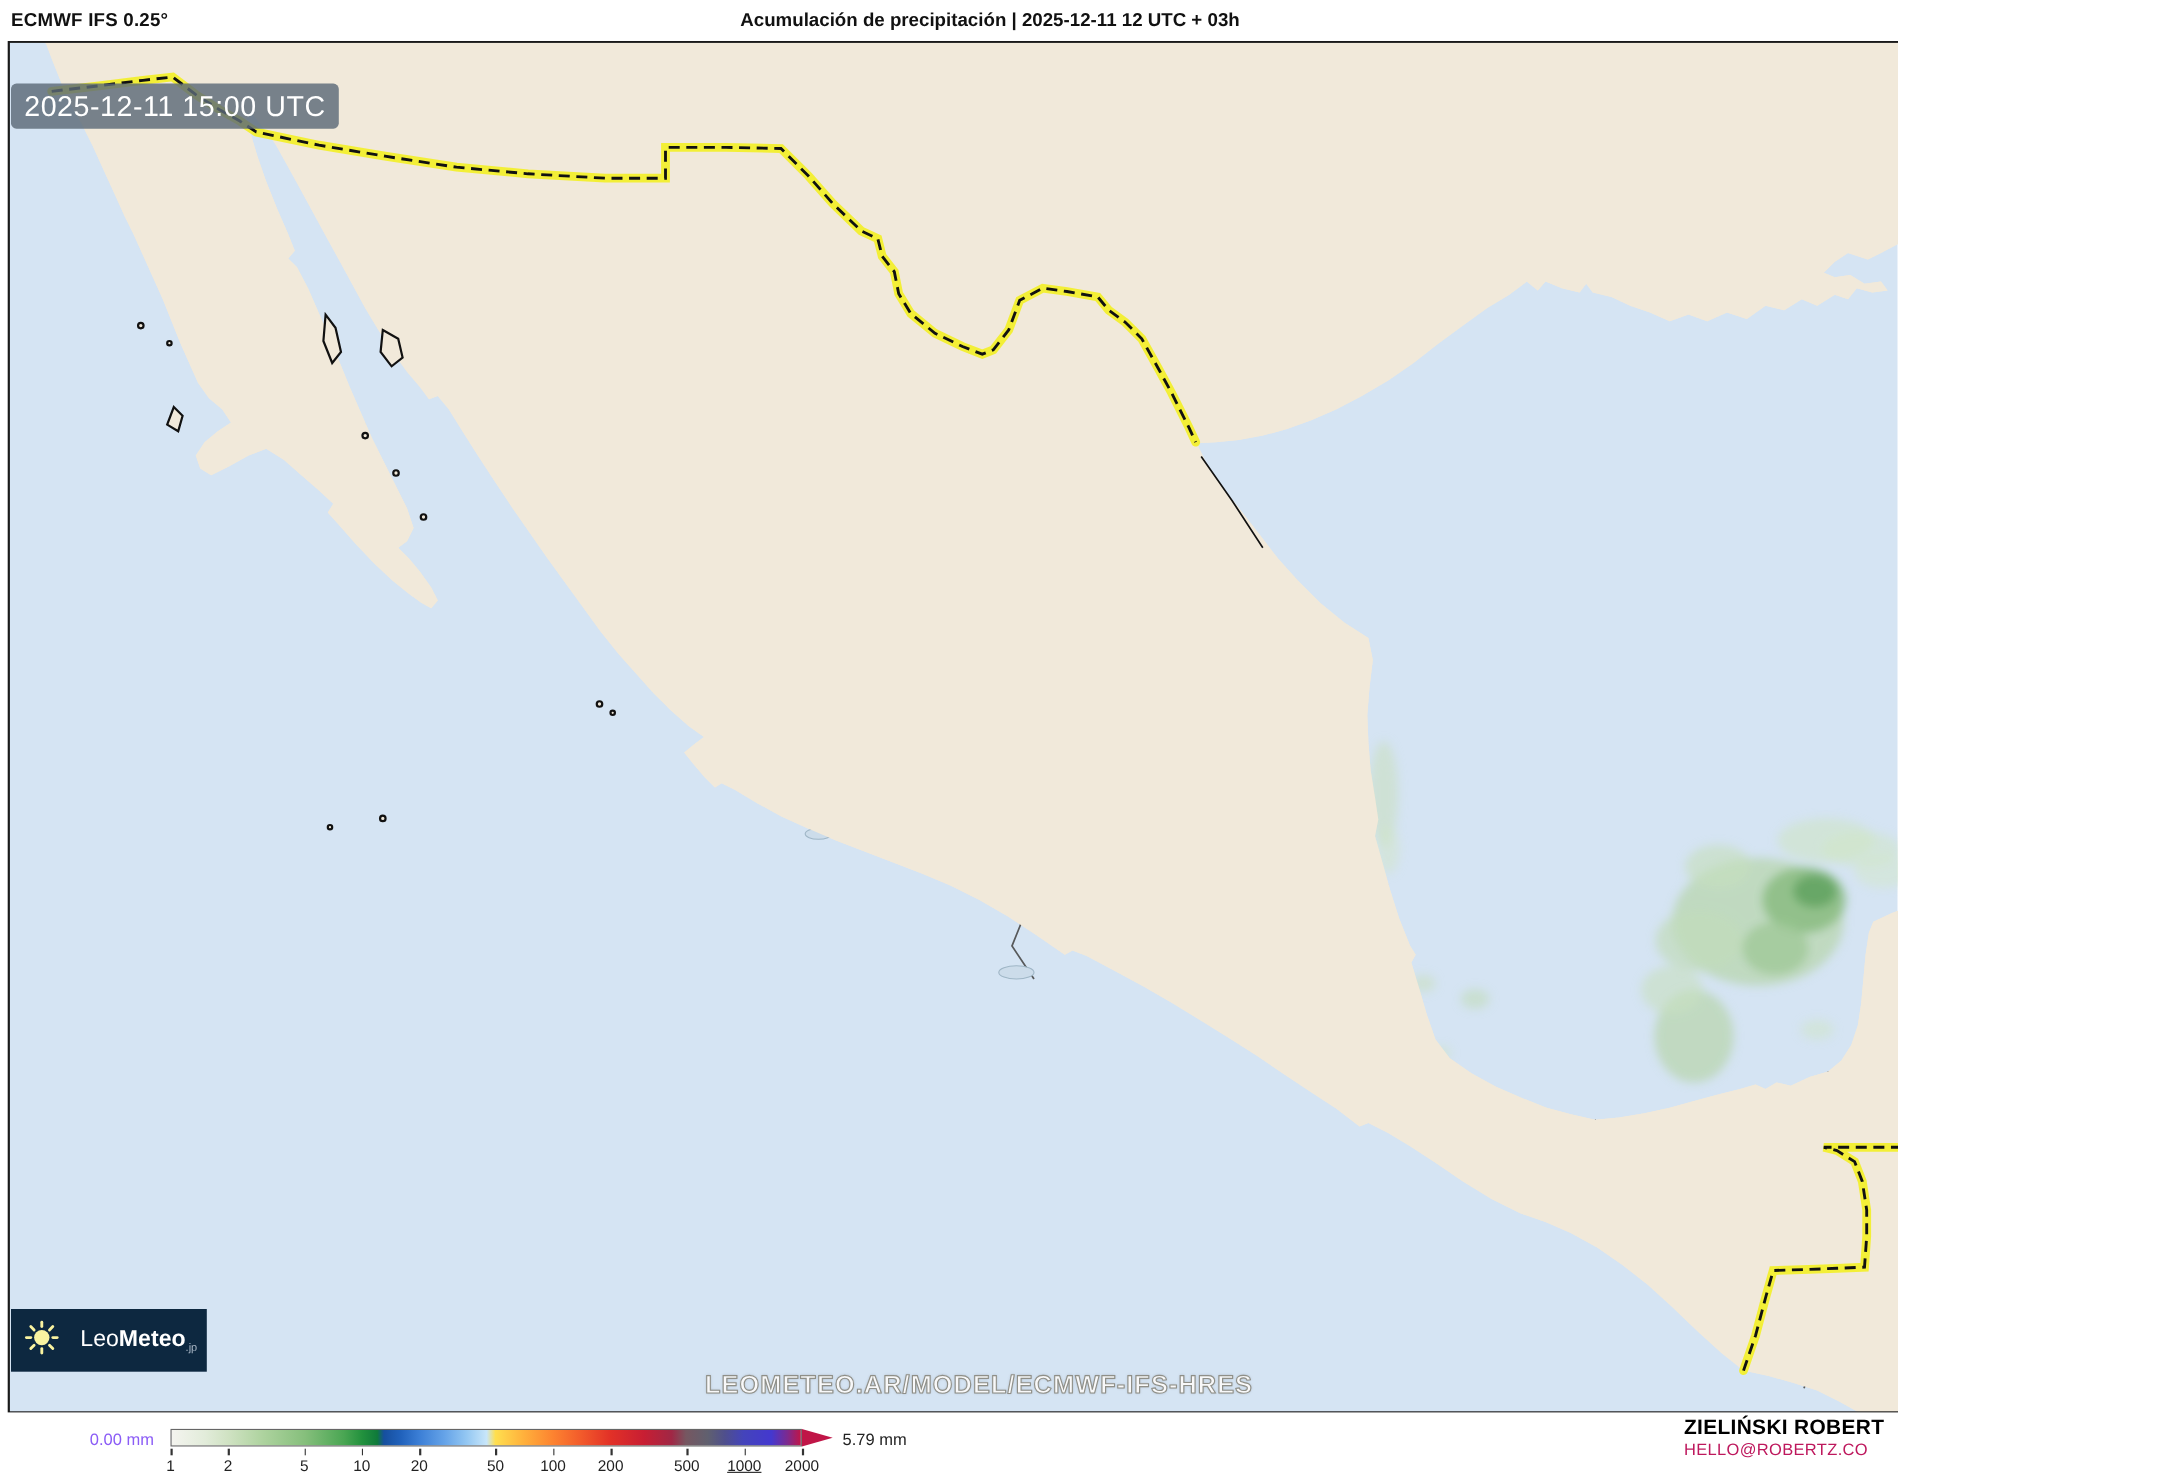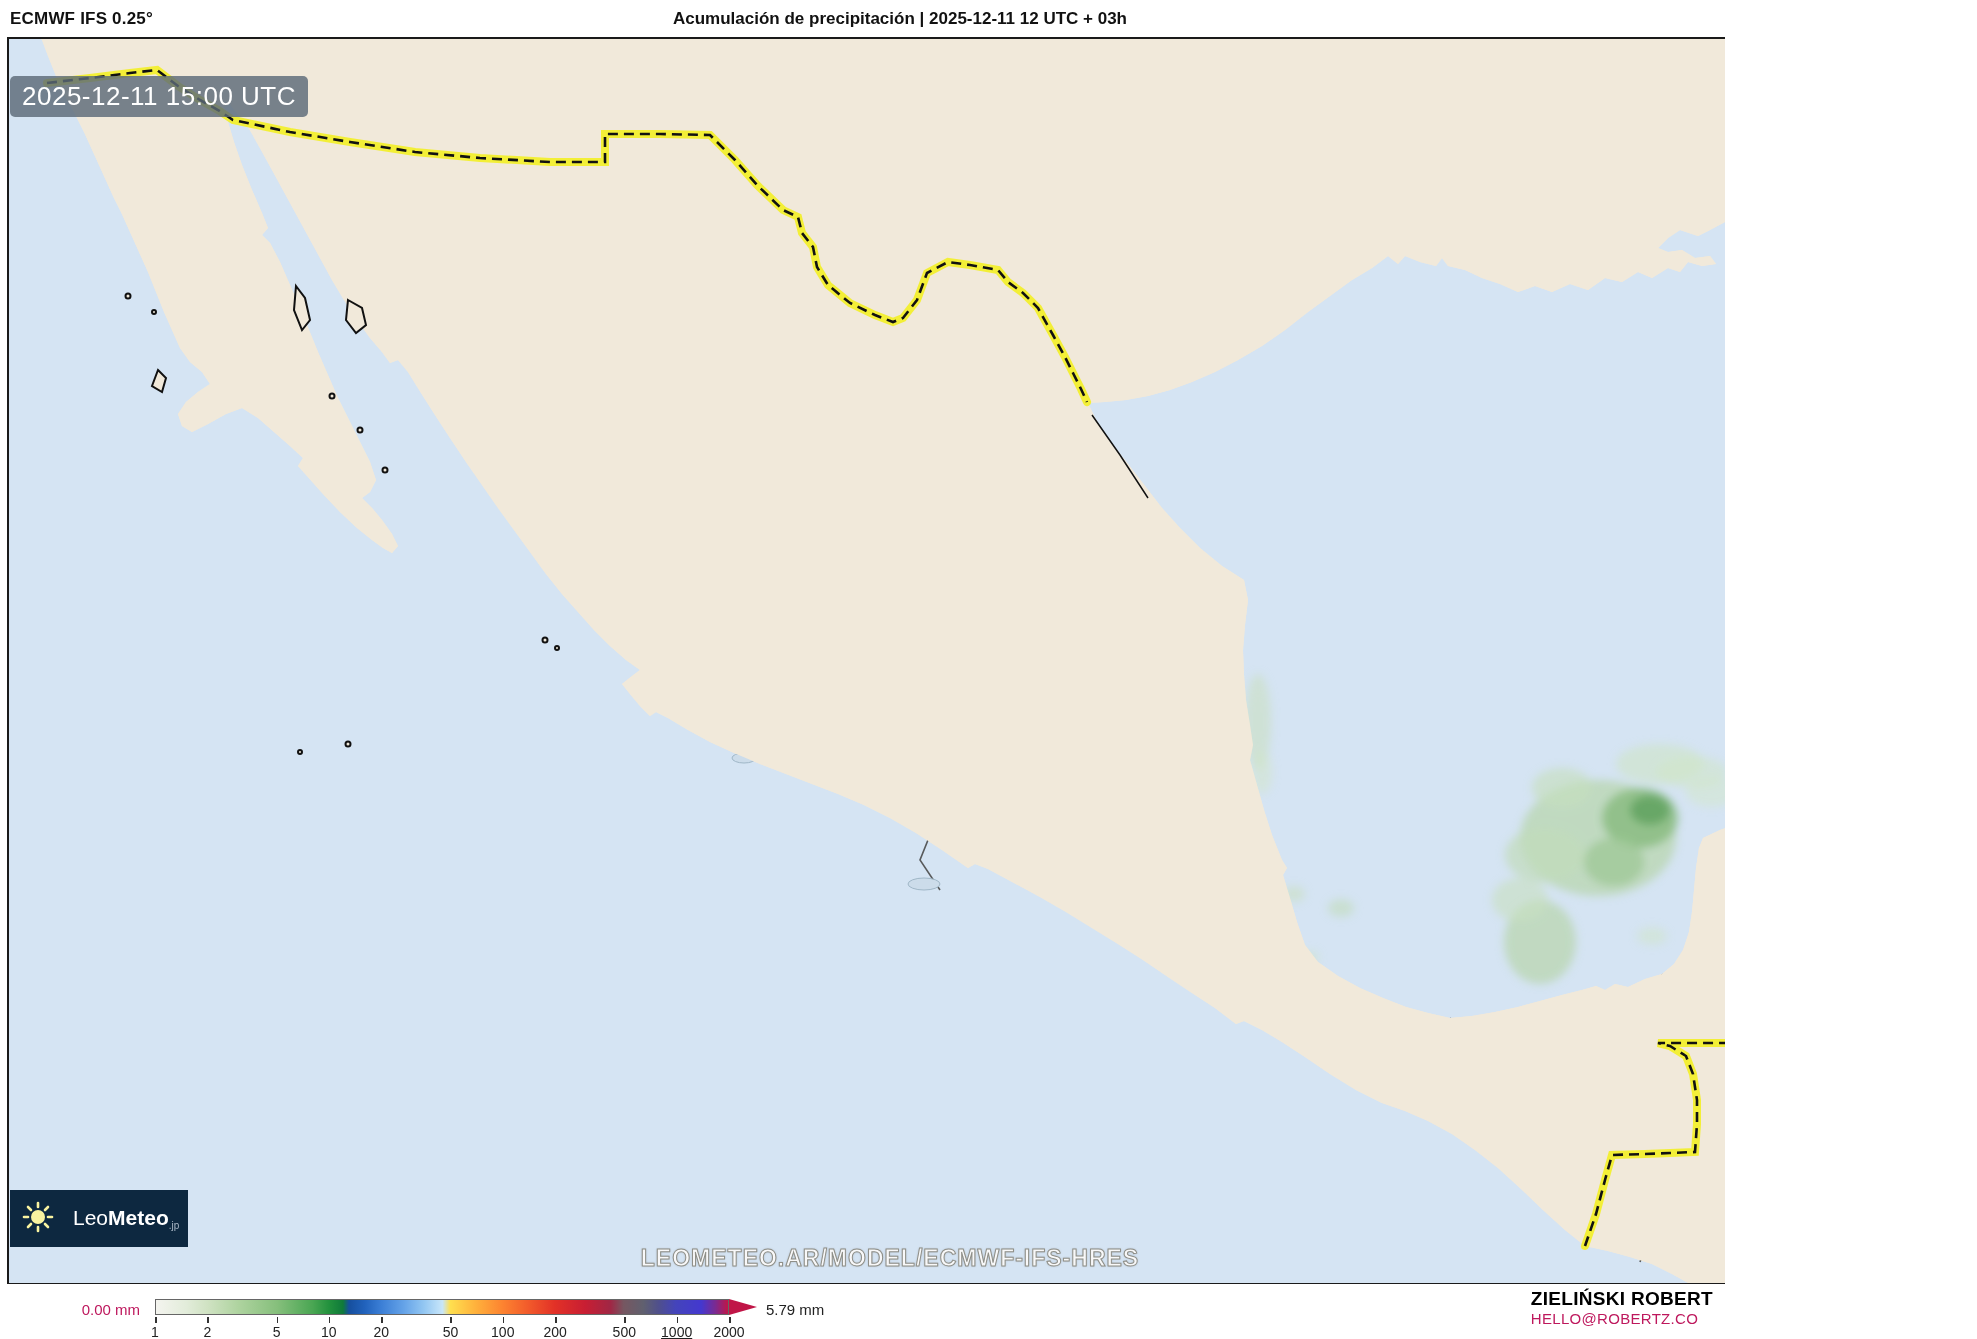--- a/index.html
+++ b/index.html
@@ -25,21 +25,21 @@
 
   .logo{position:absolute;left:10px;top:1190px;width:178px;height:57px;background:#0d2840;
     display:flex;align-items:center;padding-left:12px;box-sizing:border-box;}
   .logo .txt{color:#fff;font-size:21px;margin-left:19px;white-space:nowrap;}
   .logo .txt .light{font-weight:300;}
   .logo .txt .bold{font-weight:bold;}
   .logo .txt .tld{font-size:10px;color:#a9b7c5;vertical-align:-4px;}
 
   
   #legend{position:absolute;left:0;top:1284px;width:1977px;height:55px;background:#fff;}
-  .legend-min{position:absolute;left:40px;top:17px;width:100px;text-align:right;font-size:15px;color:#be185d;}
+  .legend-min{position:absolute;left:40px;top:17px;width:100px;text-align:right;font-size:15px;color:#8b5cf6;}
   .legend-max{position:absolute;left:766px;top:17px;font-size:15px;color:#222;}
   #legend-bar{position:absolute;left:155px;top:15px;width:574px;height:16px;
     border:1px solid #666;box-sizing:border-box;}
   #legend-arrow{position:absolute;left:729px;top:15px;width:0;height:0;
     border-top:8px solid transparent;border-bottom:8px solid transparent;border-left:28px solid #c01547;}
   .tick{position:absolute;top:33px;width:1.5px;height:6px;background:#333;}
   .tick-label{position:absolute;top:40px;transform:translateX(-50%);font-size:14px;color:#222;}
 
   .attr{position:absolute;right:12px;top:1288px;line-height:1.15;}
   .attr .name{font-size:19px;font-weight:bold;color:#000;letter-spacing:.3px;}

